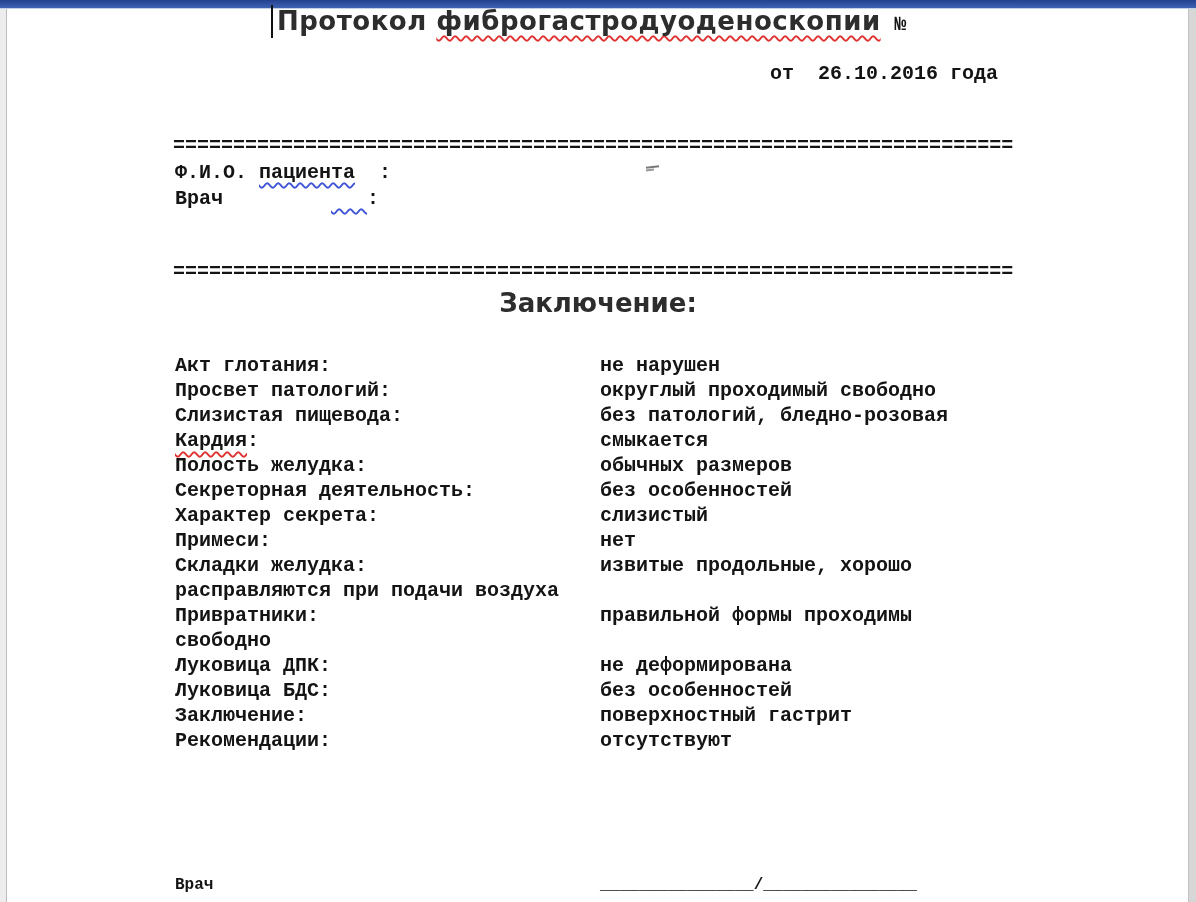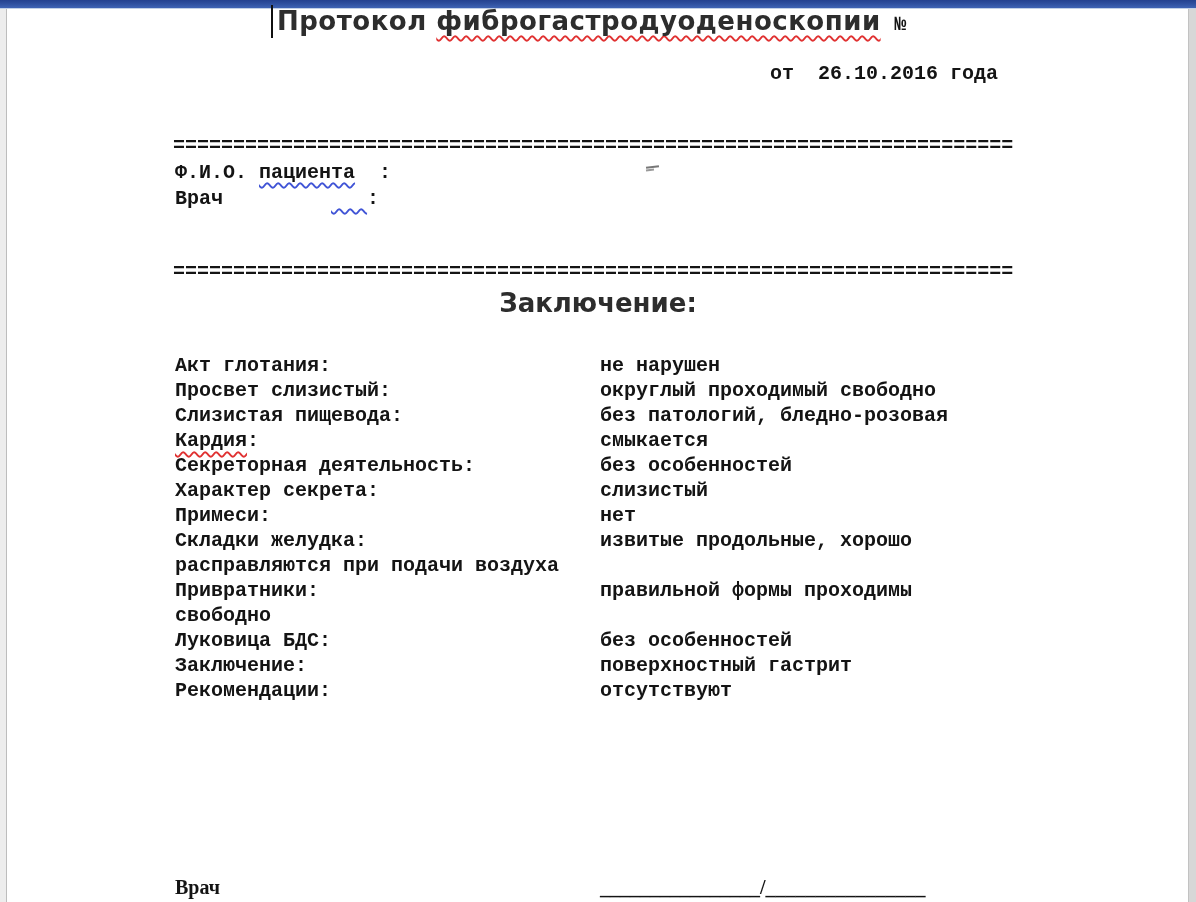--- a/index.html
+++ b/index.html
@@ -62,21 +62,21 @@
   .section-title{
     position:absolute;left:0;top:288px;width:1196px;text-align:center;
     font-family:"DejaVu Sans",sans-serif;font-size:26px;font-weight:700;color:#2d2d2d;
   }
   .rows{
     position:absolute;left:175px;top:354px;font-size:20px;
   }
   .line{height:25px;white-space:pre;}
   .lbl{display:inline-block;width:425px;}
   .doctor-line{
-    position:absolute;left:175px;top:876px;font-size:20px;white-space:pre;font-family:Liberation Serif, serif;
+    position:absolute;left:175px;top:876px;font-size:16px;white-space:pre;
   }
 </style>
 </head>
 <body>
 
 <div class="titlebar-edge"></div>
 <div class="edge-strip-left"></div>
 <div class="edge-strip-right"></div>
 
 <div>
@@ -95,30 +95,32 @@
   </div>
 
   <div class="smudge"></div>
 
   <div class="sep sep2">======================================================================</div>
 
   <div class="section-title">Заключение:</div>
 
   <div class="rows">
     <div class="line"><span class="lbl">Акт глотания:</span><span class="val">не нарушен</span></div>
-    <div class="line"><span class="lbl">Просвет слизистый:</span><span class="val">округлый проходимый свободно</span></div>
+    <div class="line"><span class="lbl">Просвет патологий:</span><span class="val">округлый проходимый свободно</span></div>
     <div class="line"><span class="lbl">Слизистая пищевода:</span><span class="val">без патологий, бледно-розовая</span></div>
     <div class="line"><span class="lbl"><span class="sq-red">Кардия</span><span>:</span></span><span class="val">смыкается</span></div>
+    <div class="line"><span class="lbl">Полость желудка:</span><span class="val">обычных размеров</span></div>
     <div class="line"><span class="lbl">Секреторная деятельность:</span><span class="val">без особенностей</span></div>
     <div class="line"><span class="lbl">Характер секрета:</span><span class="val">слизистый</span></div>
     <div class="line"><span class="lbl">Примеси:</span><span class="val">нет</span></div>
     <div class="line"><span class="lbl">Складки желудка:</span><span class="val">извитые продольные, хорошо</span></div>
     <div class="line"><span>расправляются при подачи воздуха</span></div>
     <div class="line"><span class="lbl">Привратники:</span><span class="val">правильной формы проходимы</span></div>
     <div class="line"><span>свободно</span></div>
+    <div class="line"><span class="lbl">Луковица ДПК:</span><span class="val">не деформирована</span></div>
     <div class="line"><span class="lbl">Луковица БДС:</span><span class="val">без особенностей</span></div>
     <div class="line"><span class="lbl">Заключение:</span><span class="val">поверхностный гастрит</span></div>
     <div class="line"><span class="lbl">Рекомендации:</span><span class="val">отсутствуют</span></div>
   </div>
 
   <div class="doctor-line"><span class="lbl">Врач</span><span>________________/________________</span></div>
 
 </div>
 
 </body></html>

